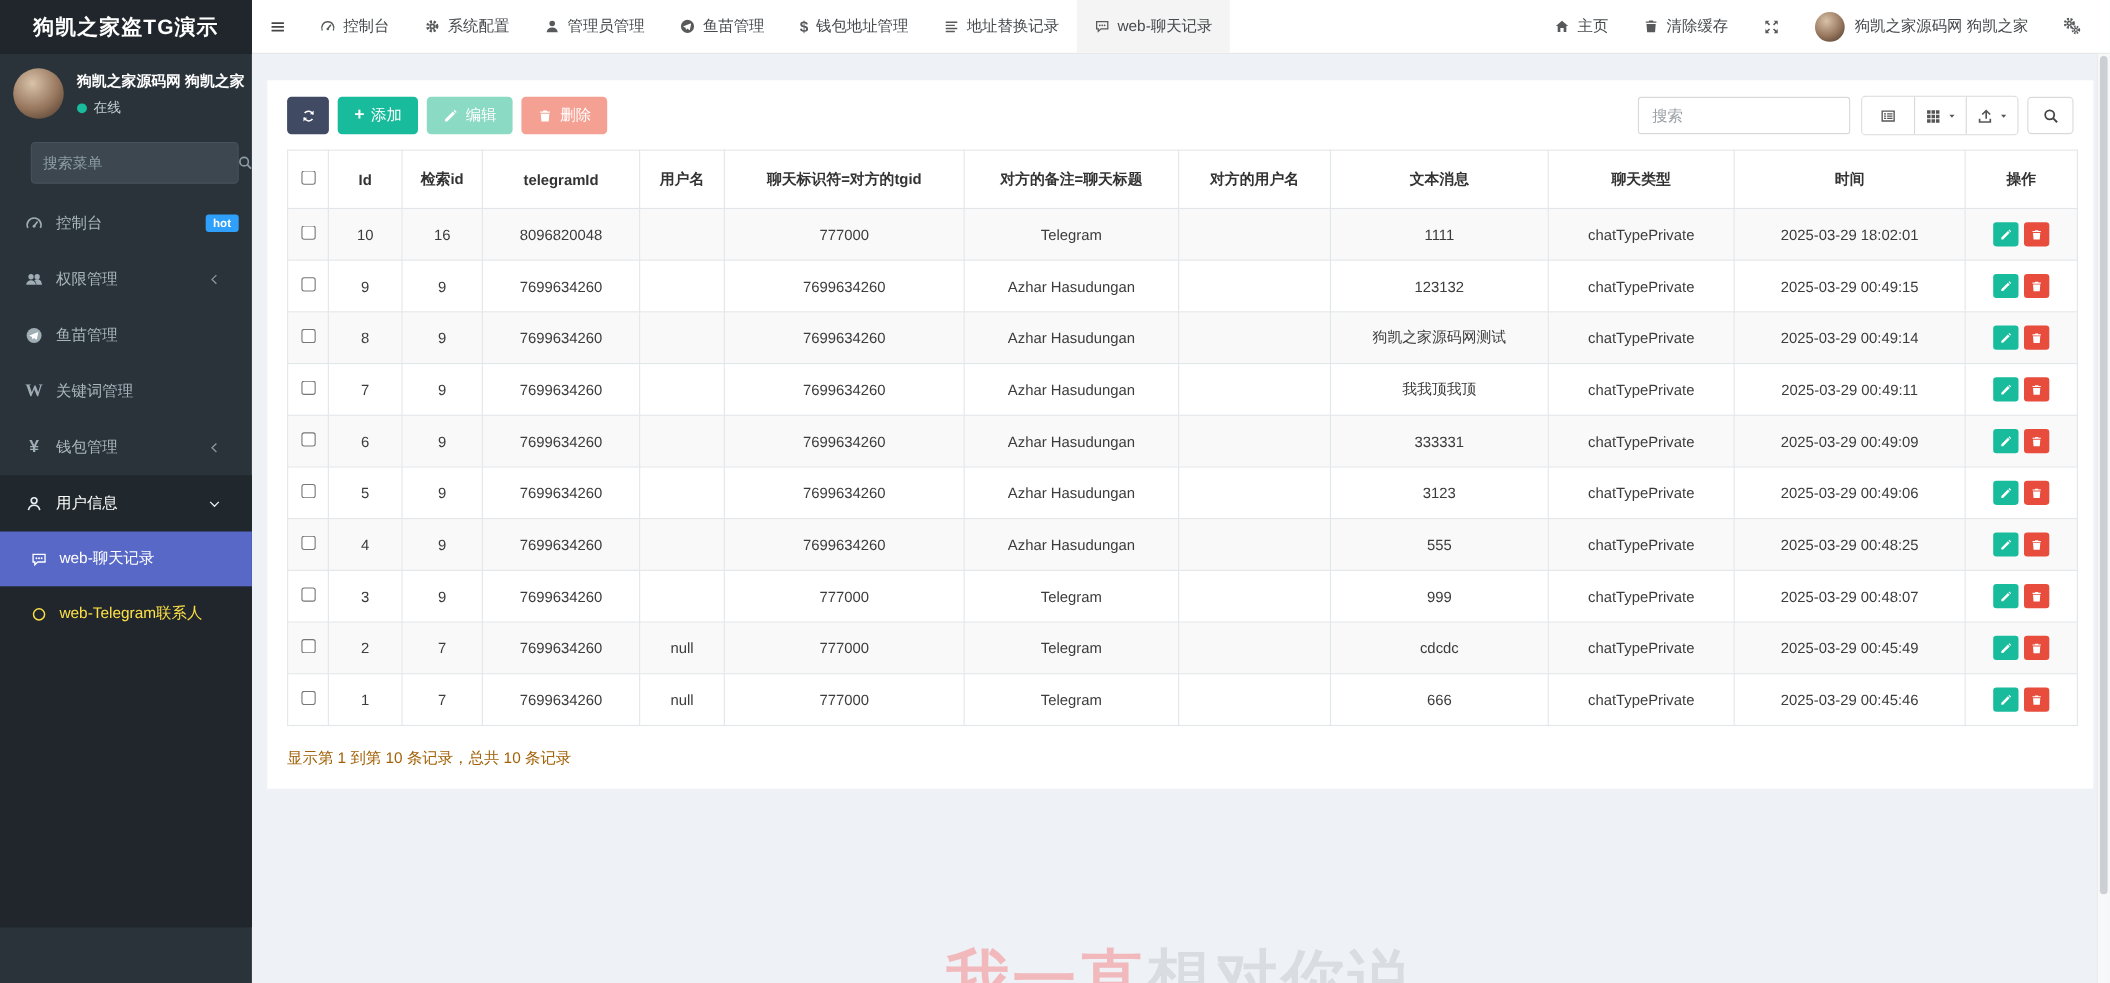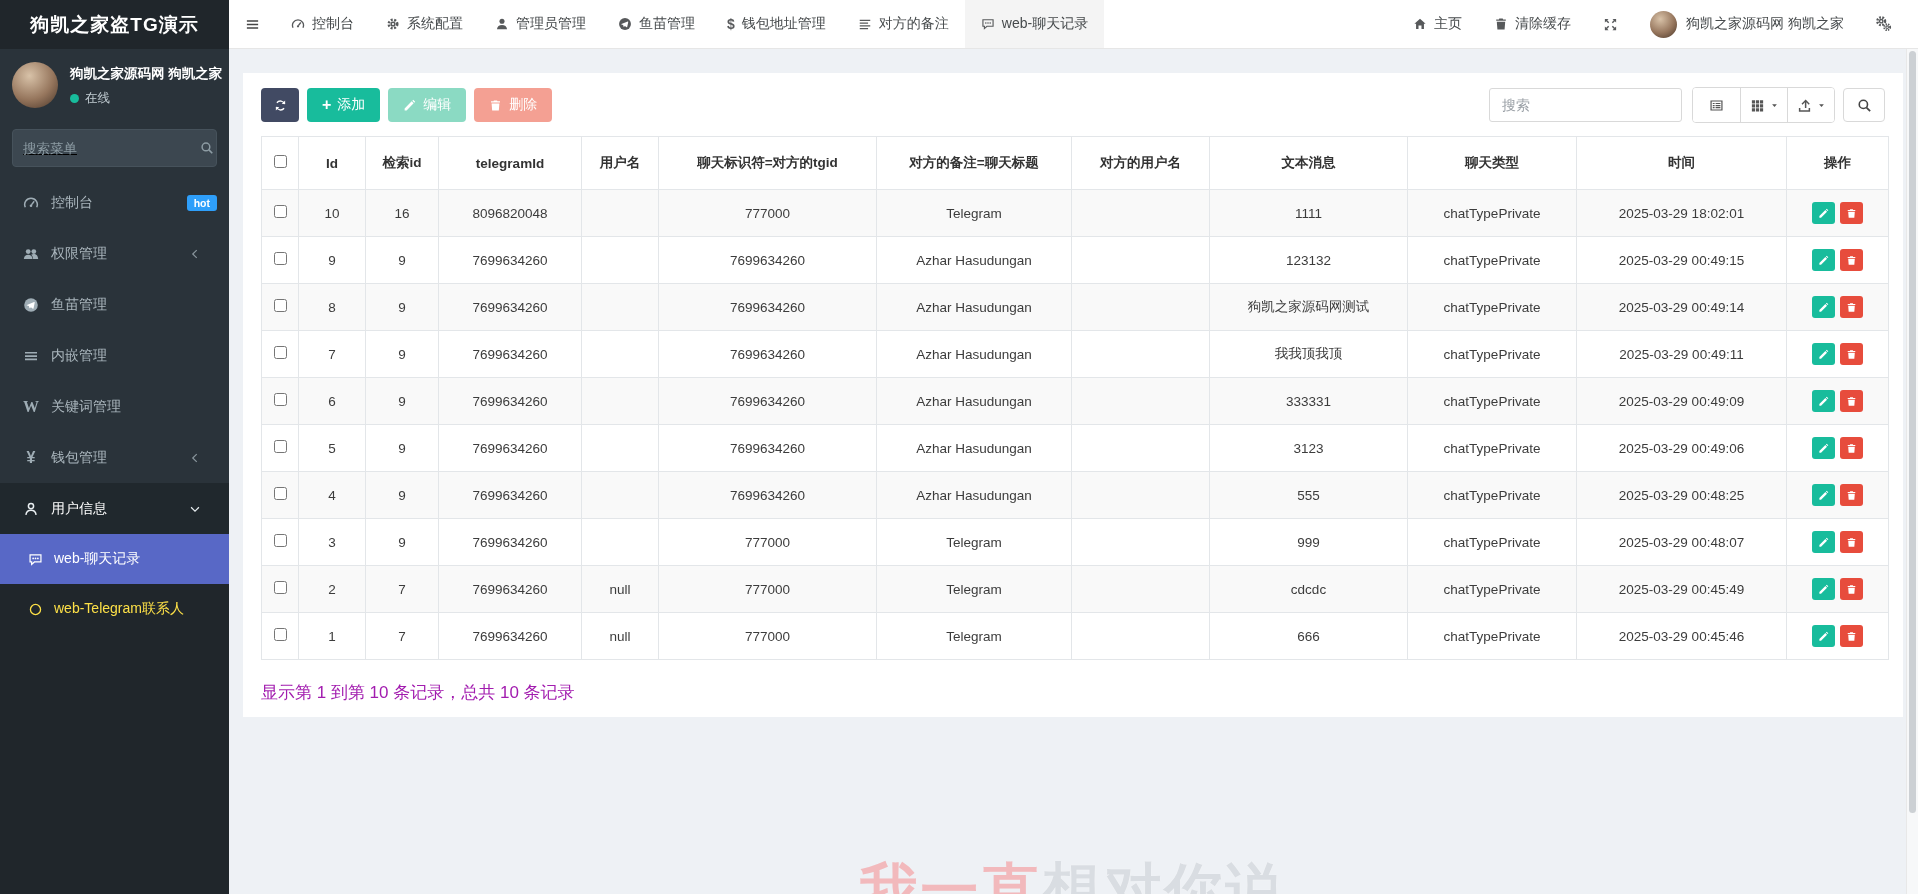--- a/index.html
+++ b/index.html
@@ -11,21 +11,21 @@
 
   
   #sidebar { position:absolute; left:0; top:0; width:229px; height:894px; background:#2a333a; z-index:5; }
   #brand { height:49px; background:#20262b; color:#fff; display:flex; align-items:center; justify-content:center; font-size:19px; font-weight:bold; letter-spacing:1px; }
   #user-panel { display:flex; padding:13px 12px 10px 12px; align-items:flex-start; }
   .avatar { width:46px; height:46px; border-radius:50%; background:radial-gradient(circle at 38% 30%, #d8c2a8, #96765d 55%, #4f3b2d 95%); flex:0 0 auto; }
   #user-meta { margin-left:12px; padding-top:3px; }
   #user-name { color:#fff; font-size:13.5px; font-weight:bold; white-space:nowrap; }
   #user-status { color:#c2cdd3; font-size:12.5px; margin-top:7px; display:flex; align-items:center; }
   .status-dot { width:9px; height:9px; border-radius:50%; background:#18bc9c; display:inline-block; margin-right:6px; }
-  #menu-search { margin:11px 12px 4px 12px; height:38px; background:#3c4750; border:1px solid #46525b; border-radius:4px; display:flex; align-items:center; padding:0 10px;text-decoration:underline; }
+  #menu-search { margin:11px 12px 4px 28px; height:38px; background:#3c4750; border:1px solid #46525b; border-radius:4px; display:flex; align-items:center; padding:0 10px; }
   #menu-search input { flex:1; background:transparent; border:none; outline:none; color:#cfd8dd; font-size:13.5px; font-family:inherit; }
   #menu-search input::placeholder { color:#8d9ca4; }
   #menu-search .ico { color:#8d9ca4; font-size:14px; }
   #side-menu { margin-top:10px; }
   .side-item { height:51px; display:flex; align-items:center; padding:0 14px 0 20px; color:#aab6bd; font-size:14px; cursor:pointer; position:relative; }
   .side-item .ico { width:22px; font-size:16px; margin-right:9px; color:#9fadb5; flex:0 0 auto; }
   .side-item .chev { position:absolute; right:14px; font-size:12px; color:#8a969d; }
   .side-item.open-group { background:#20282d; color:#fff; }
   .side-item.open-group .ico { color:#e8eef1; }
   .badge-hot { position:absolute; right:12px; background:#2e9ffa; color:#fff; font-size:10.5px; font-weight:bold; padding:2px 7px; border-radius:3px; }
@@ -68,21 +68,21 @@
   #grid { width:100%; border-collapse:collapse; table-layout:fixed; margin-top:14px; }
   #grid th, #grid td { border:1px solid #e3e6e9; text-align:center; font-size:13.5px; color:#3c3c3c; overflow:hidden; white-space:nowrap; }
   #grid th { height:53px; font-weight:bold; color:#333; background:#fff; }
   #grid td { height:47px; }
   #grid tbody tr:nth-child(odd) td { background:#f9f9f9; }
   .act-btn { width:23px; height:22px; border:none; border-radius:3px; color:#fff; display:inline-flex; align-items:center; justify-content:center; font-size:11px; cursor:pointer; vertical-align:middle; }
   .act-edit { background:#18bc9c; margin-right:5px; }
   .act-del { background:#e74c3c; }
   input[type="checkbox"] { width:13px; height:13px; cursor:pointer; }
 
-  #summary { margin-top:21px; font-size:17px; color:#a21caf; }
+  #summary { margin-top:21px; font-size:14px; color:#a16207; }
 
   
   #watermark { position:absolute; top:803px; left:844px; transform:translateX(-50%); font-size:58px; font-weight:bold; letter-spacing:3px; white-space:nowrap; }
   #watermark .wm-pink { color:#f2b9bc; }
   #watermark .wm-gray { color:#d9dde2; text-shadow:0 0 1px #fff; }
 
   
   #scrollbar { position:absolute; right:0; top:49px; bottom:0; width:12px; background:#f7f8f9; border-left:1px solid #e8e8e8; z-index:6; }
   #scroll-thumb { position:absolute; left:2px; right:2px; top:2px; height:762px; background:#ccd0d4; border-radius:4px; }
 </style>
@@ -142,28 +142,20 @@
         <span class="ico">
           <svg viewBox="0 0 16 16" xmlns="http://www.w3.org/2000/svg">
             <circle cx="8" cy="8" r="6.8"></circle>
             <path fill="var(--cut,#fff)" d="M3.9 7.9l7.2-2.8c.4-.2.75.1.6.7l-1.2 5.6c-.1.4-.35.5-.7.3L7.9 10.3l-.9.9c-.2.2-.45.15-.55-.1l-.6-2-1.85-.6c-.4-.1-.4-.45-.1-.6z"></path>
           </svg>
         </span>
         <span>鱼苗管理</span>
       </div>
       <div class="side-item">
         <span class="ico">
-          <svg viewBox="0 0 16 16" xmlns="http://www.w3.org/2000/svg">
-            <path d="M2 3.9h12v1.7H2zM2 7.2h12v1.7H2zM2 10.5h12v1.7H2z"></path>
-          </svg>
-        </span>
-        <span>内嵌管理</span>
-      </div>
-      <div class="side-item">
-        <span class="ico">
           <span style="font-weight:bold;font-family:'Liberation Serif',serif;">W</span>
         </span>
         <span>关键词管理</span>
       </div>
       <div class="side-item">
         <span class="ico">
           <span style="font-weight:bold;">¥</span>
         </span>
         <span>钱包管理</span>
         <span class="ico chev">
@@ -262,21 +254,21 @@
           <span style="font-weight:bold;">$</span>
         </span>
         <span>钱包地址管理</span>
       </div>
       <div class="nav-item">
         <span class="ico">
           <svg viewBox="0 0 16 16" xmlns="http://www.w3.org/2000/svg">
             <path d="M2 3h12v1.5H2zM2 6.2h9.5v1.5H2zM2 9.4h12v1.5H2zM2 12.6h9.5v1.5H2z"></path>
           </svg>
         </span>
-        <span>对方的备注</span>
+        <span>地址替换记录</span>
       </div>
       <div class="nav-item active">
         <span class="ico">
           <svg viewBox="0 0 16 16" xmlns="http://www.w3.org/2000/svg">
             <path fill="none" stroke="currentColor" stroke-width="1.3" d="M2.2 3.1h11.6v7.5H6.8l-2.9 2.6v-2.6H2.2z"></path>
             <circle cx="5.5" cy="6.9" r=".95"></circle>
             <circle cx="8" cy="6.9" r=".95"></circle>
             <circle cx="10.5" cy="6.9" r=".95"></circle>
           </svg>
         </span>

